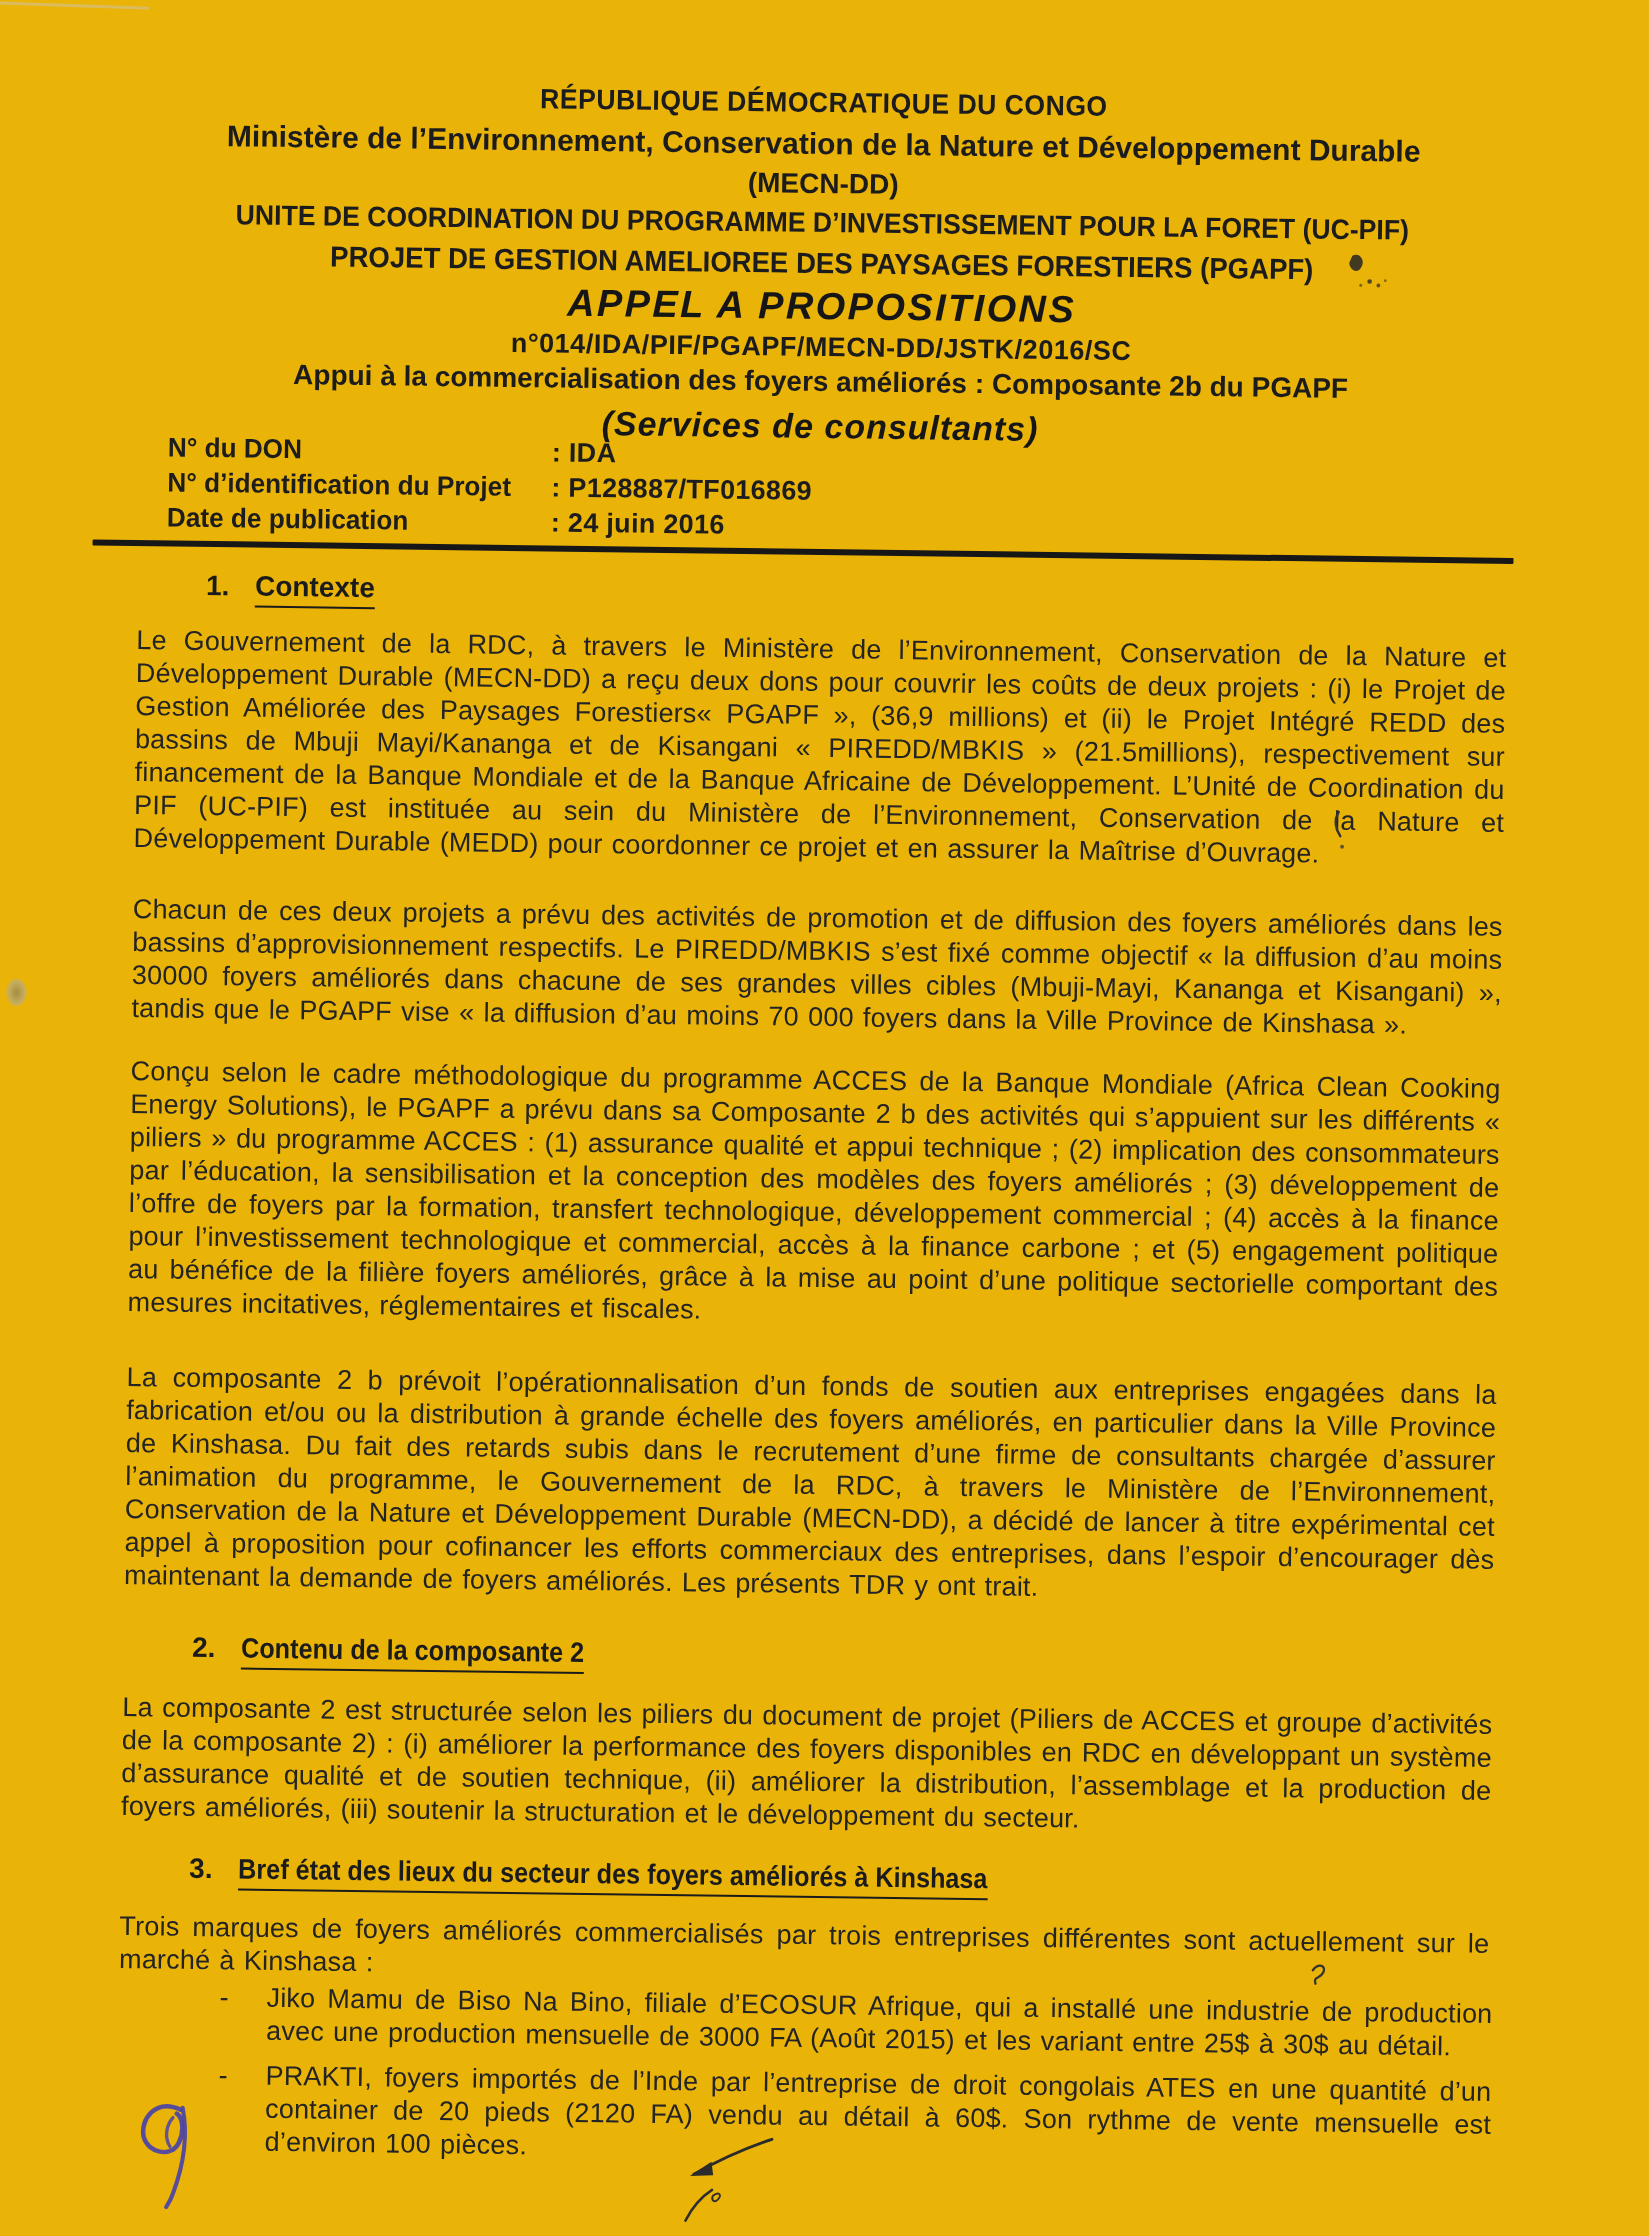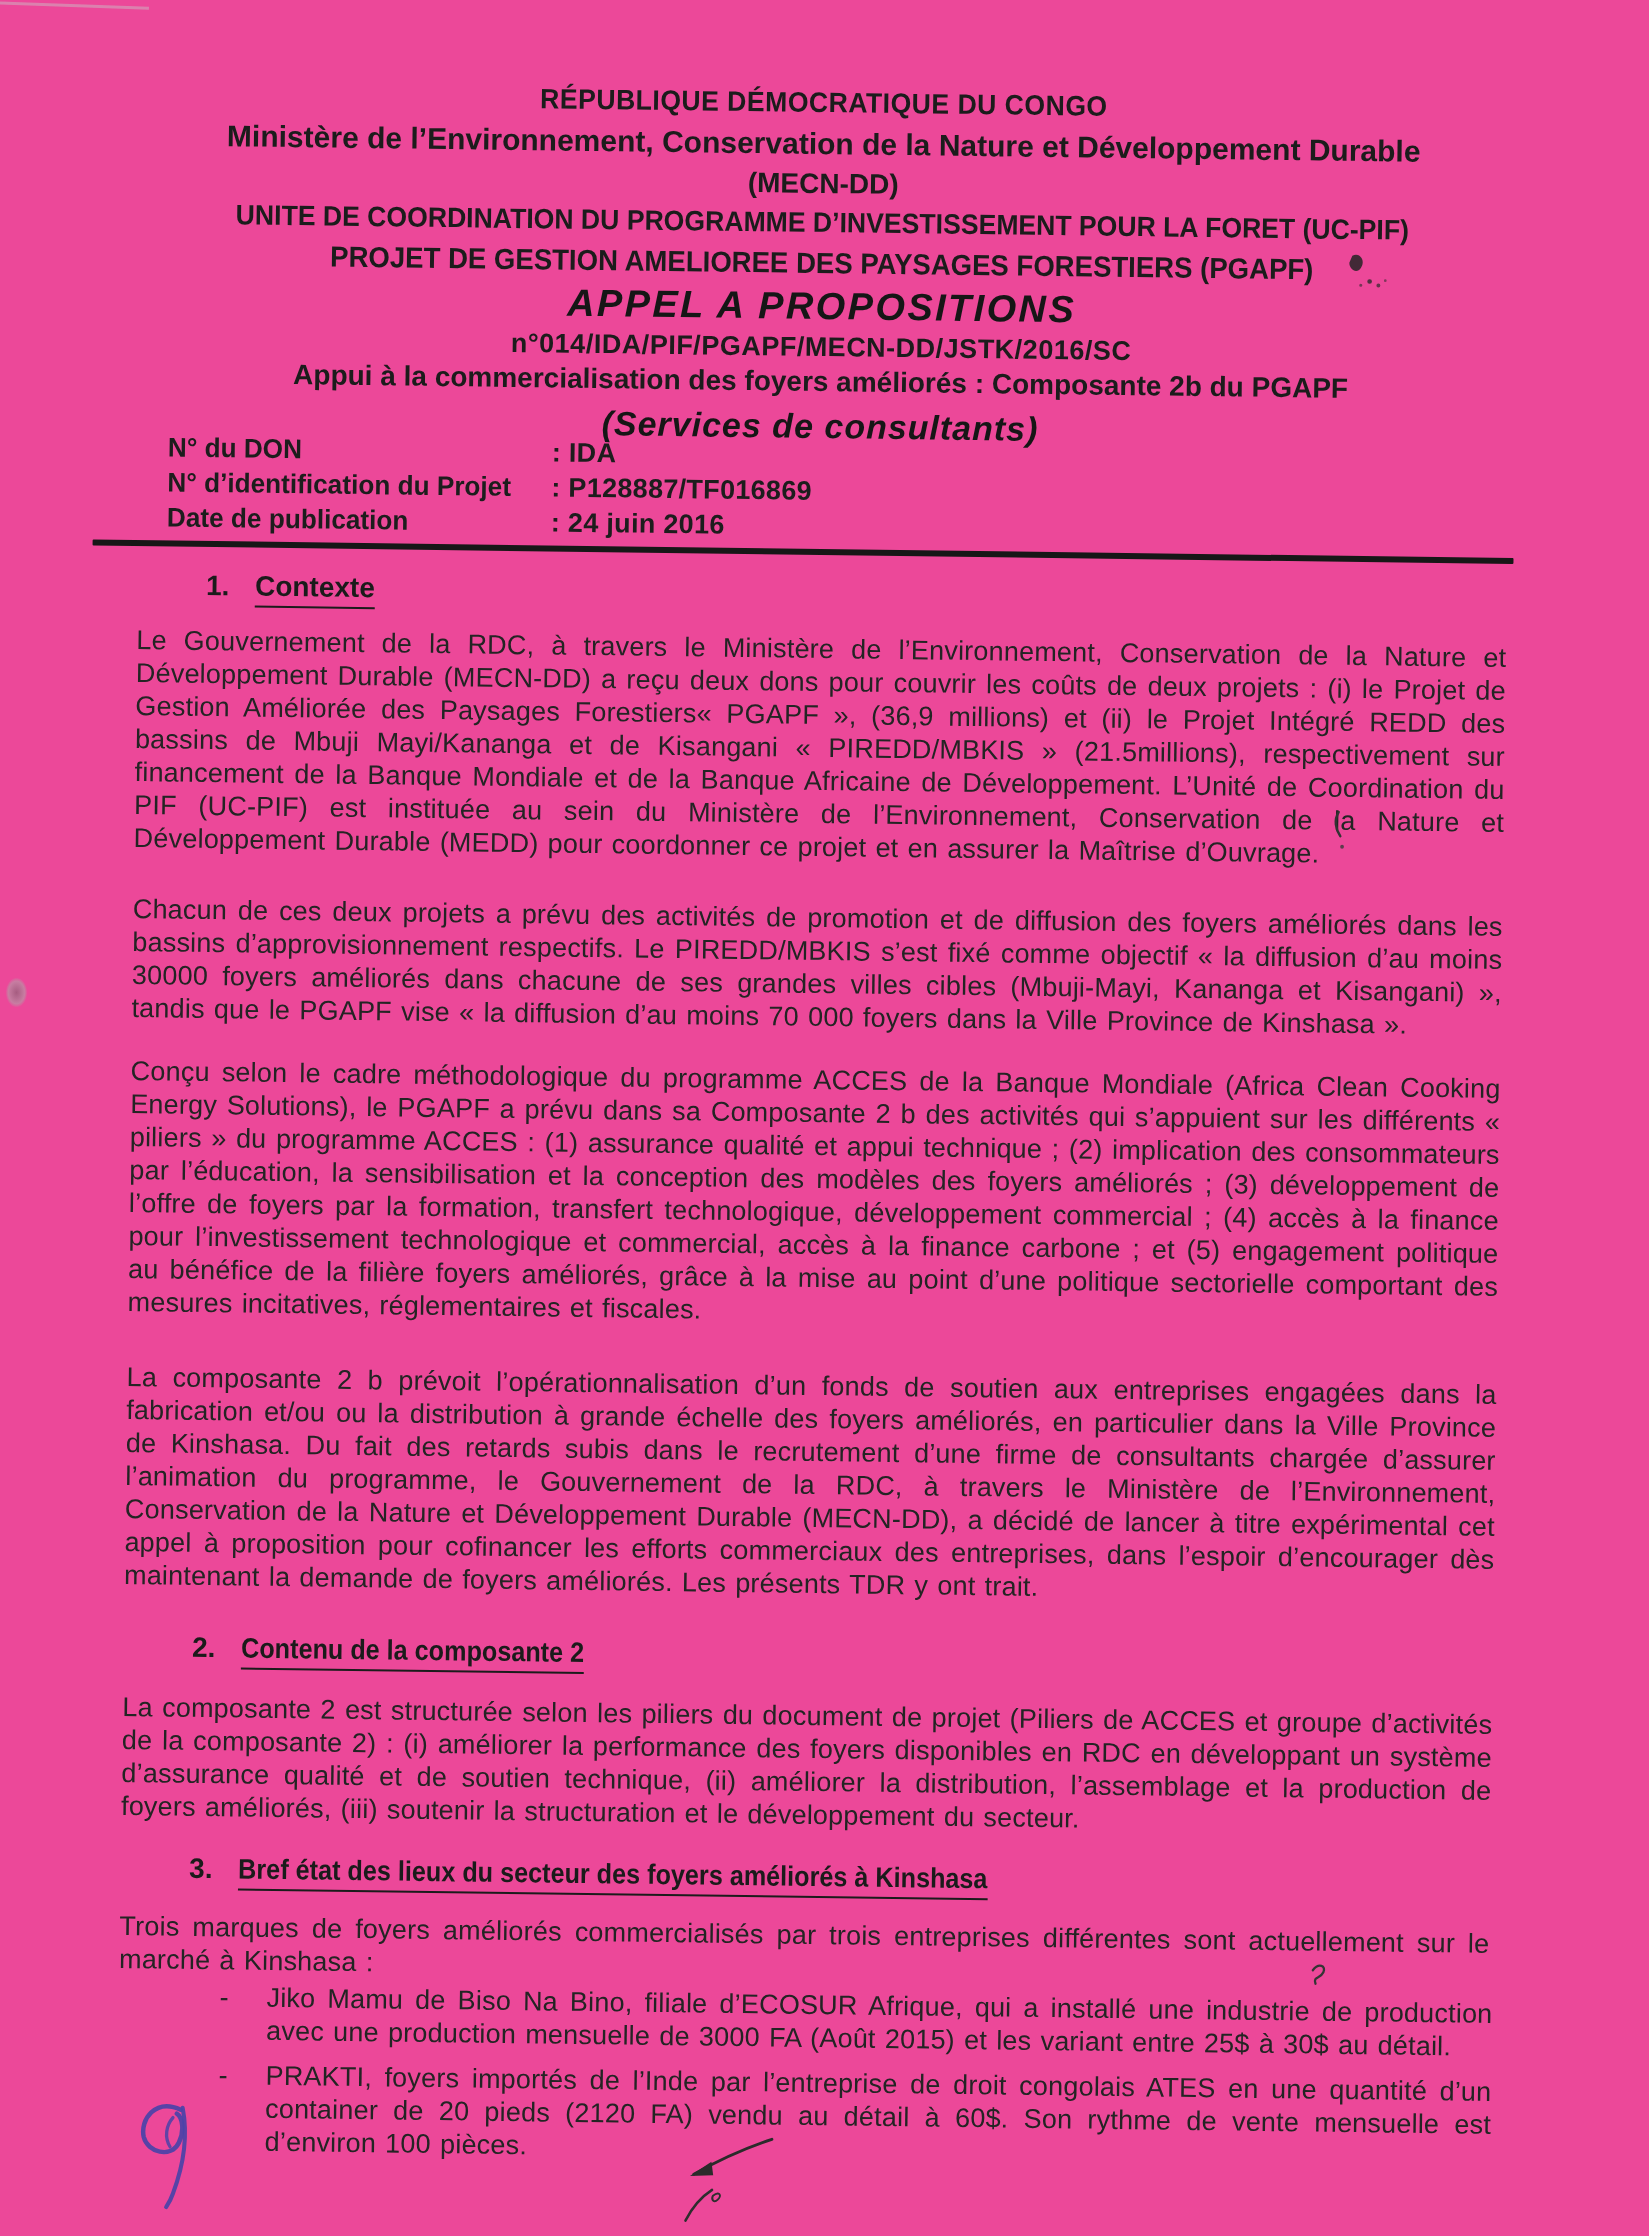--- a/index.html
+++ b/index.html
@@ -4,21 +4,21 @@
 <style>
   html,body{margin:0;padding:0;}
   body{
     width:1650px;height:2237px;
     background:#ffffff;
     font-family:"Liberation Sans","DejaVu Sans",sans-serif;
     color:#212121;
     overflow:hidden;
     position:relative;
   }
-  .sheet{position:absolute;inset:0;background:#ec4899;}
+  .sheet{position:absolute;inset:0;background:#eab308;}
   .tilt{position:absolute;inset:0;transform:rotate(0.75deg);transform-origin:825px 58px;}
 
   
   .doc-header{position:absolute;left:19.4px;top:82px;width:1611px;text-align:center;color:#1c1c1c;}
   .hl{font-weight:bold;}
   .hl1{font-size:28px;line-height:41px;letter-spacing:0.5px;transform:scaleX(.95);}
   .ministry{font-size:30px;line-height:42px;}
   .hl3{font-size:28px;line-height:38px;}
   .unit{font-size:28px;line-height:40px;transform:scaleX(.95);white-space:nowrap;}
   .project{font-size:29px;line-height:40px;transform:scaleX(.95);white-space:nowrap;}

